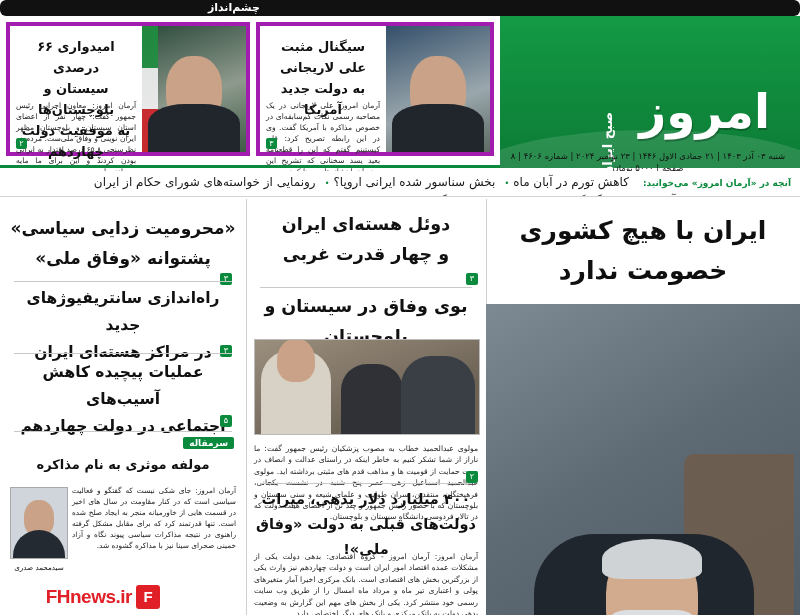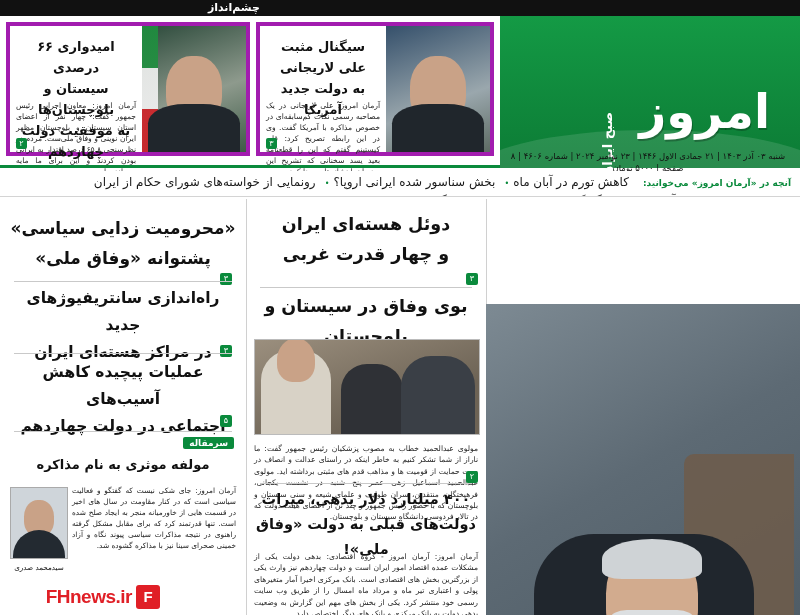--- a/index.html
+++ b/index.html
@@ -12,20 +12,21 @@
     width: 800px; height: 615px;
     position: relative;
     background: #ffffff;
     overflow: hidden;
   }
 
   
   .top-strip {
     position: absolute; top: 0; left: 0; width: 800px; height: 16px;
     background: #111111;
+    border-radius: 6px;
   }
   .top-strip .tag {
     position: absolute; right: 540px; top: 0;
     color: #ffffff; font-size: 11px; letter-spacing: 2px;
     line-height: 16px; font-weight: bold;
   }
 
   
   .masthead {
     position: absolute; top: 16px; left: 0; width: 800px; height: 152px;
@@ -305,20 +306,22 @@
       <span class="item">جنبه‌ها در مازندران راه آهن</span>
       <span class="item">رقابت تنگاتنگ ایران و قطر در برداشت گاز</span>
       <span class="item">و از جذابیت سریال‌های جهانی</span>
     </div>
   </div>
 
   <div class="vline" style="left:246px"></div>
   <div class="vline" style="left:486px"></div>
 
   <div class="col-right">
+    <div class="main-title" style="white-space:pre-line">ایران با هیچ کشوری
+خصومت ندارد</div>
     <div class="main-photo">
       <div class="mp-chair"></div>
       <div class="mp-body"></div>
 
       <div class="mp-head"></div>
       <div class="mp-beard"></div>
       <div class="mp-hair"></div>
 
     </div>
   </div>

